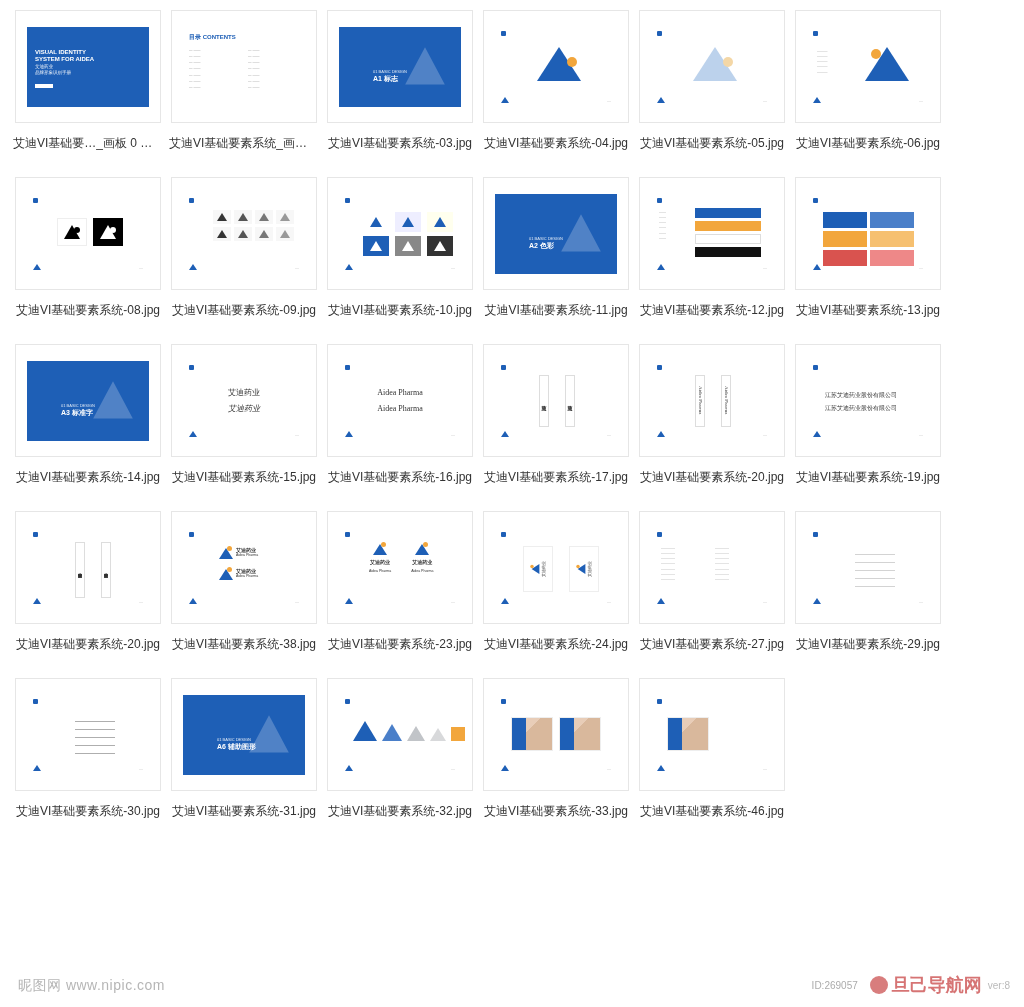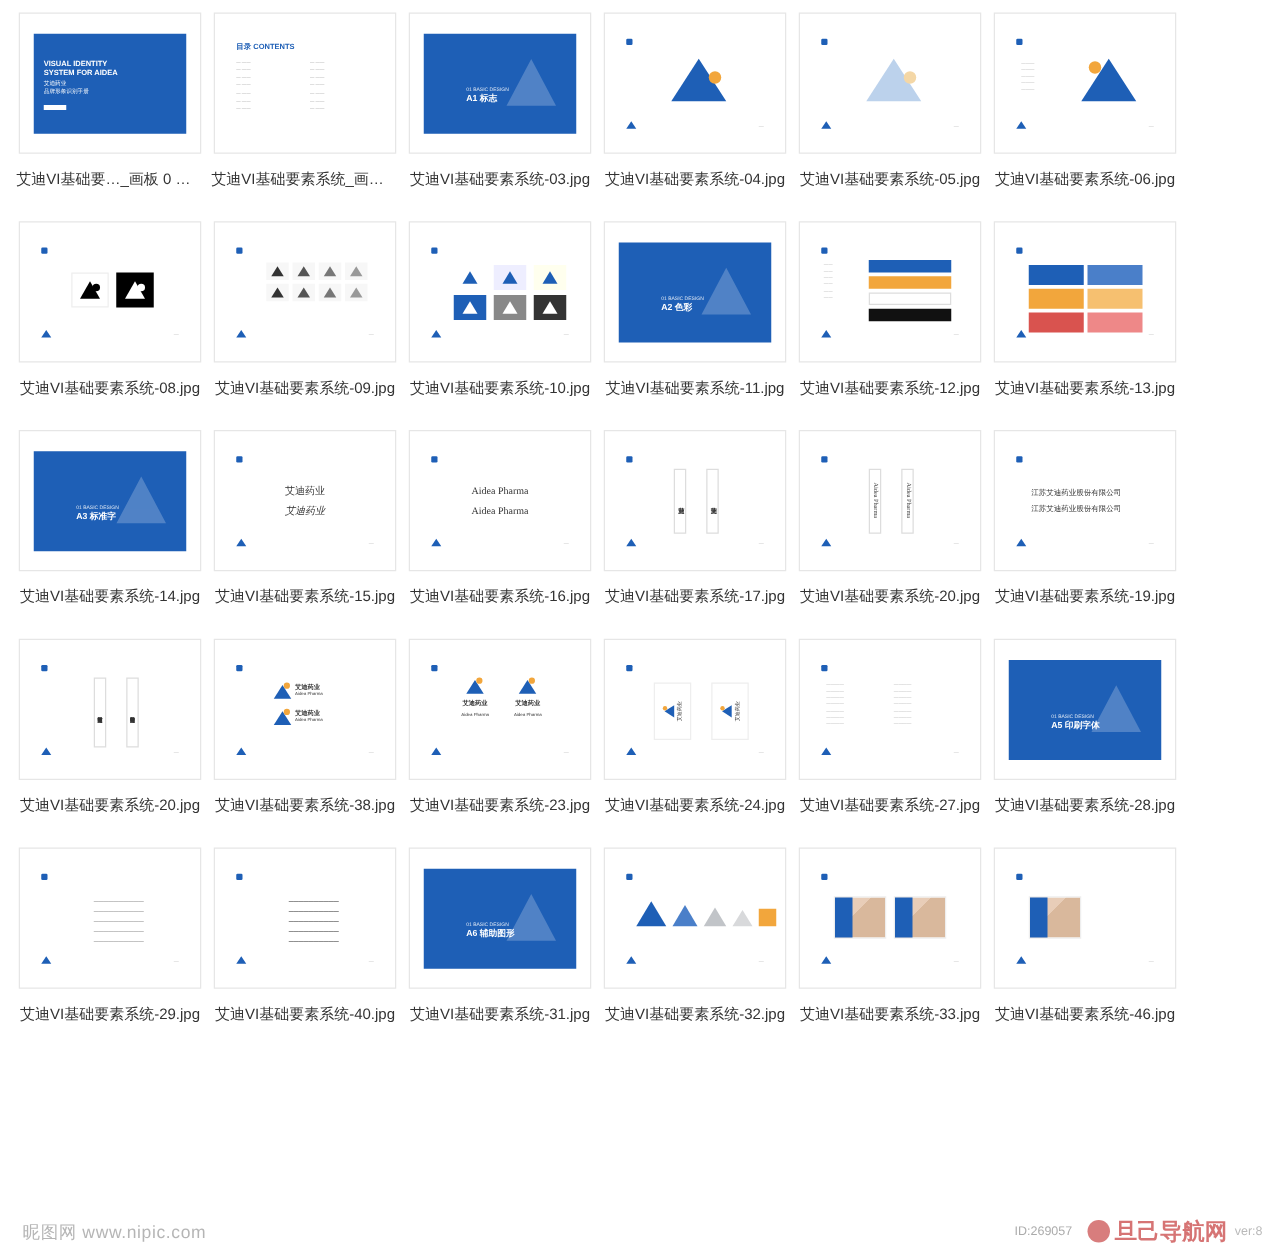--- a/index.html
+++ b/index.html
@@ -638,34 +638,20 @@
             </div>
           </div>
           <span class="s-ftr-logo mini-tri"></span>
           <span class="s-ftr-num">—</span>
         </div>
       </div>
       <div class="fname">艾迪VI基础要素系统-27.jpg</div>
     </div>
     <div class="item">
       <div class="thumb-frame">
-        <div class="slide blue-bg">
-          <div class="section-bg-shape"><svg viewBox="0 0 40 40">
-              <polygon points="20,2 38,36 2,36" fill="#fff"></polygon>
-            </svg></div>
-          <div class="section-label">
-            <div class="l1">01 BASIC DESIGN</div>
-            <div class="l2">A5 印刷字体</div>
-          </div>
-        </div>
-      </div>
-      <div class="fname">艾迪VI基础要素系统-28.jpg</div>
-    </div>
-    <div class="item">
-      <div class="thumb-frame">
         <div class="slide">
           <div class="s-hdr"><span class="dot"></span> </div>
           <div class="lines-block">
             <div>——————————</div>
             <div>——————————</div>
             <div>——————————</div>
             <div>——————————</div>
             <div>——————————</div>
           </div>
           <span class="s-ftr-logo mini-tri"></span>
@@ -682,21 +668,21 @@
             <div>——————————</div>
             <div>——————————</div>
             <div>——————————</div>
             <div>——————————</div>
             <div>——————————</div>
           </div>
           <span class="s-ftr-logo mini-tri"></span>
           <span class="s-ftr-num">—</span>
         </div>
       </div>
-      <div class="fname">艾迪VI基础要素系统-40.jpg</div>
+      <div class="fname">艾迪VI基础要素系统-30.jpg</div>
     </div>
     <div class="item">
       <div class="thumb-frame">
         <div class="slide blue-bg">
           <div class="section-bg-shape"><svg viewBox="0 0 40 40">
               <polygon points="20,2 38,36 2,36" fill="#fff"></polygon>
             </svg></div>
           <div class="section-label">
             <div class="l1">01 BASIC DESIGN</div>
             <div class="l2">A6 辅助图形</div>

